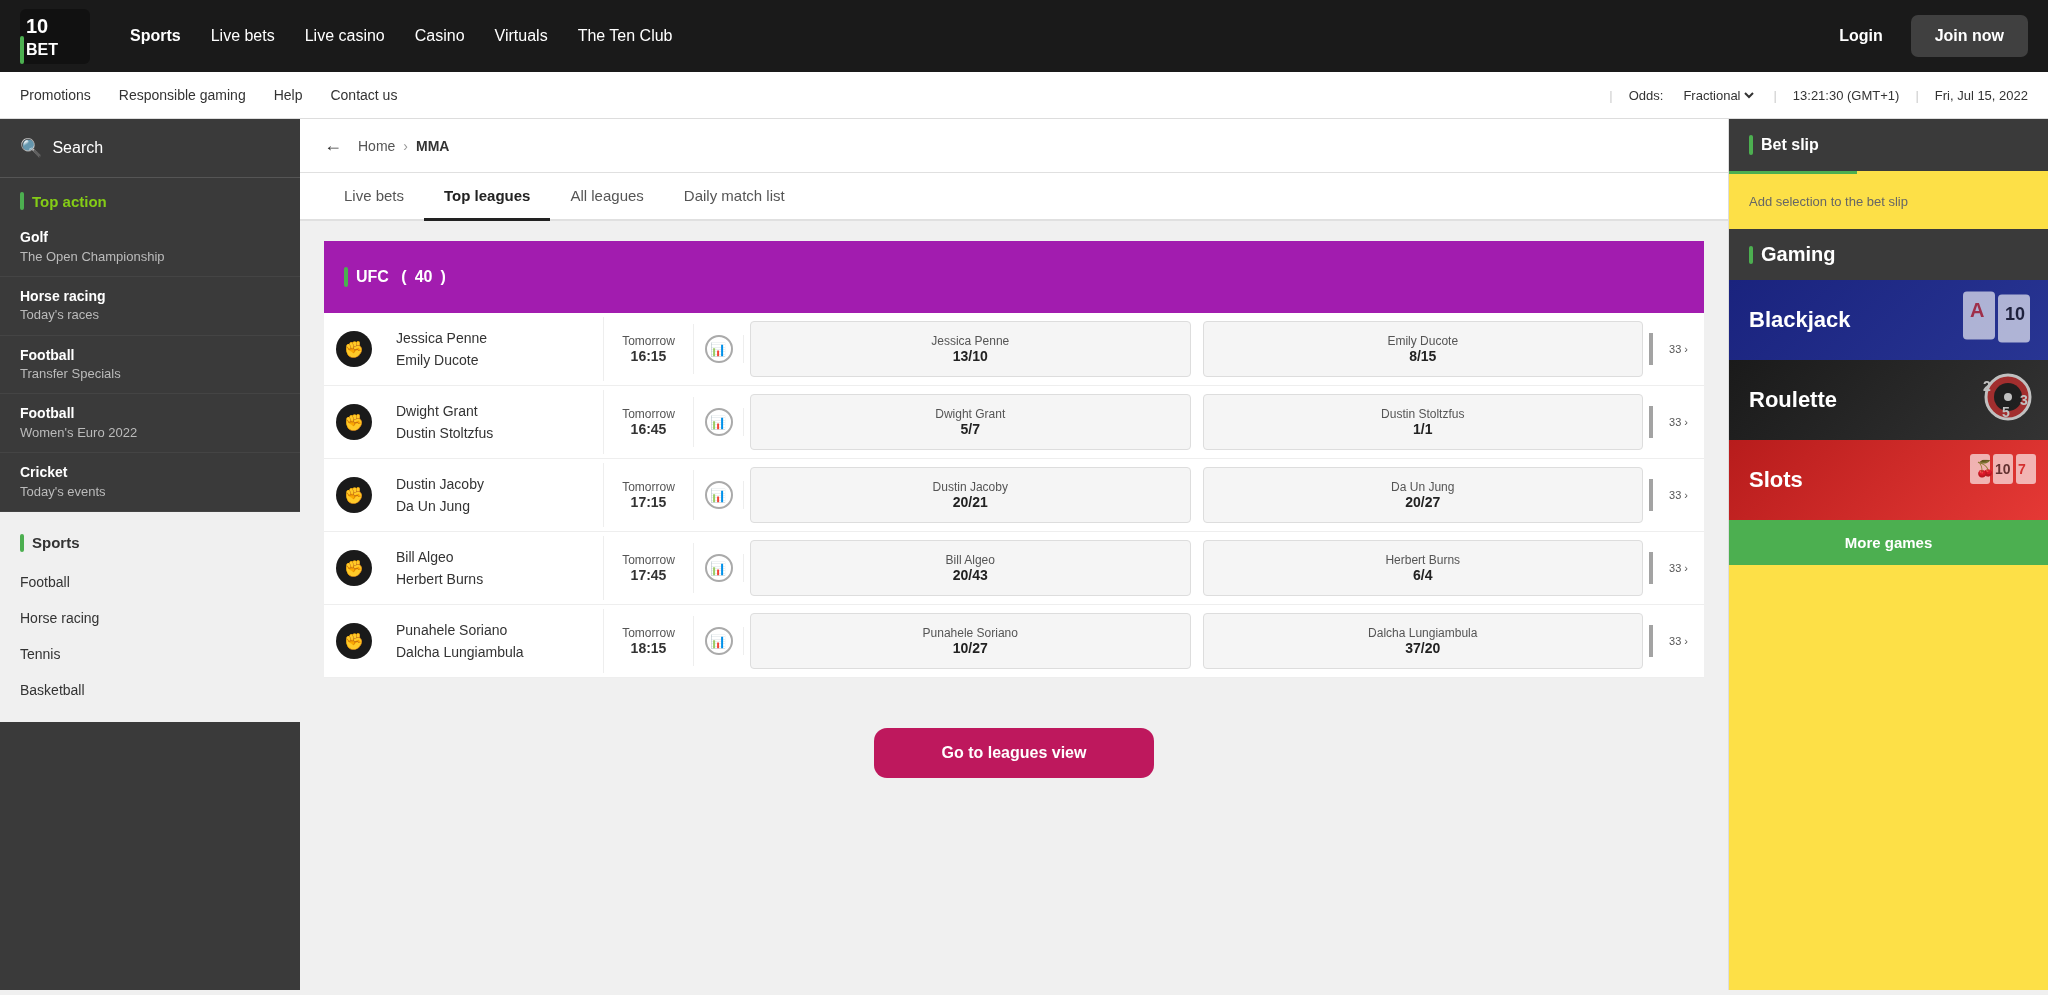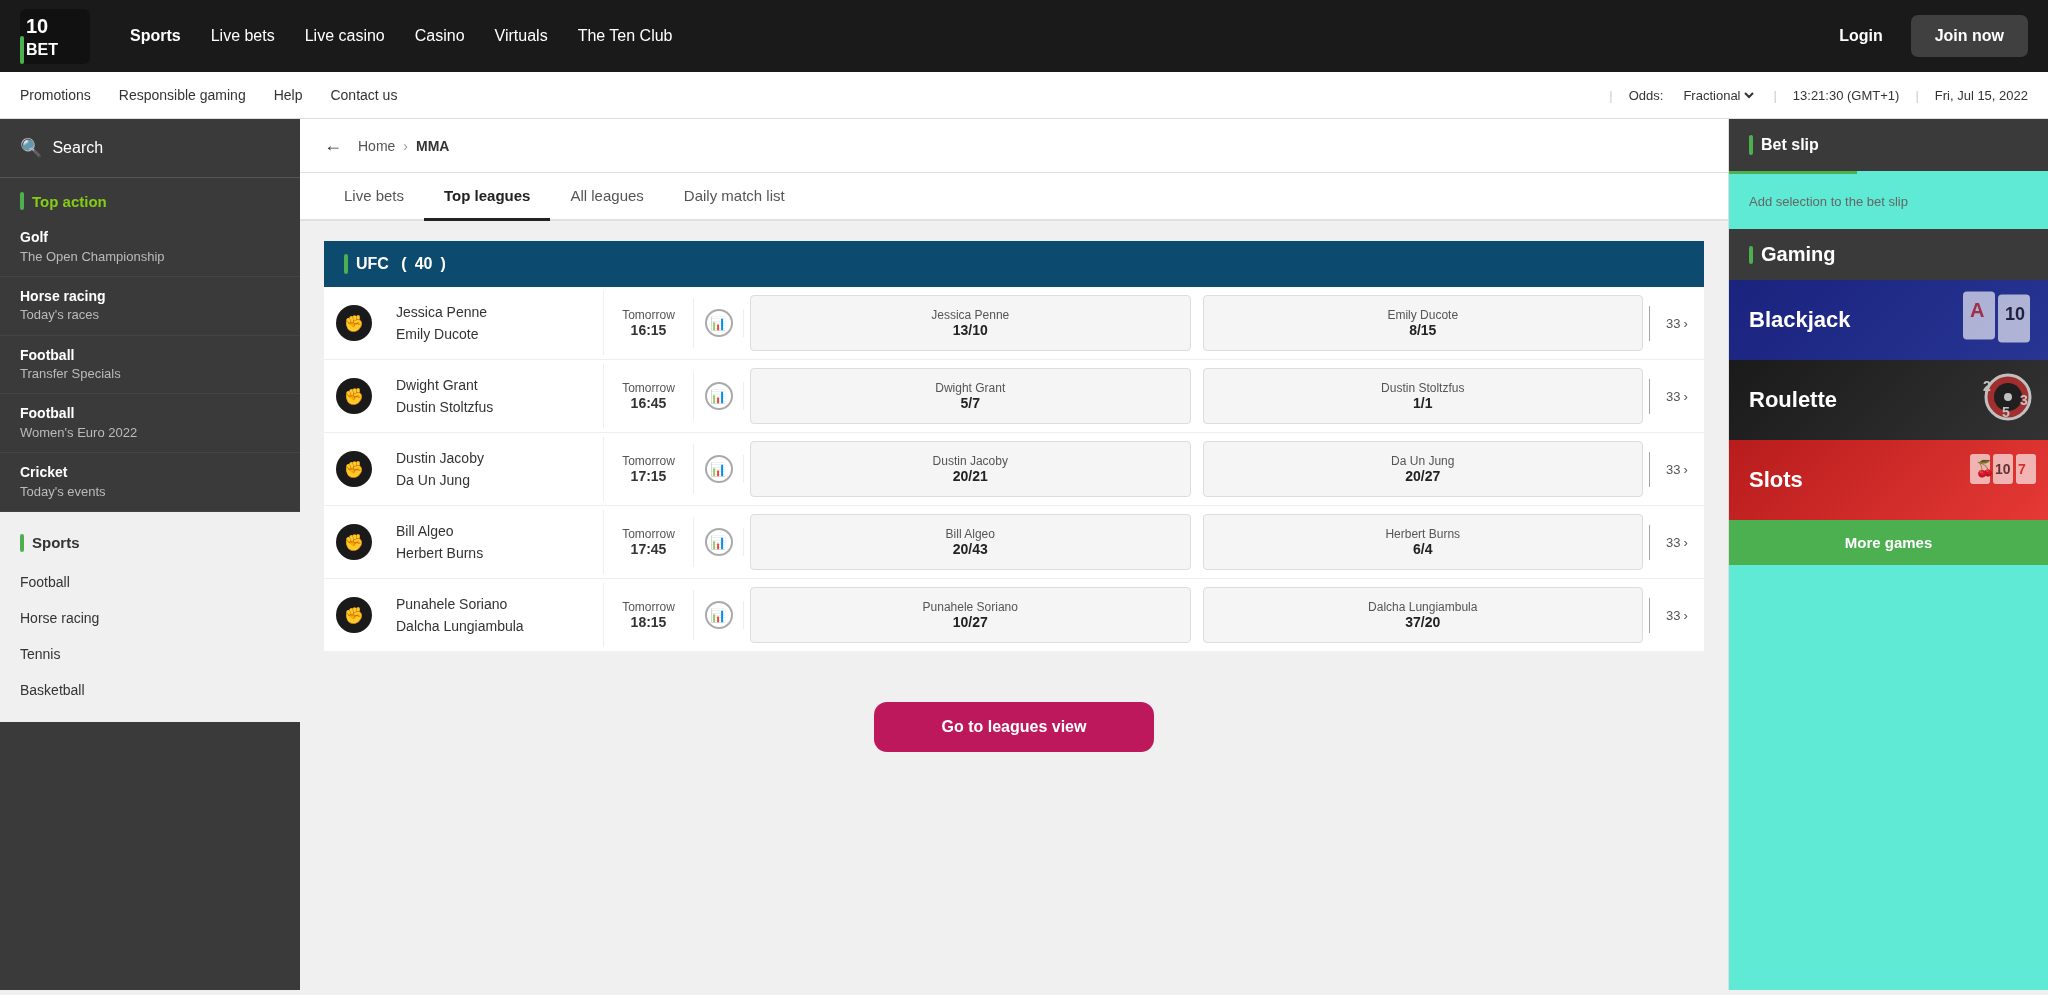--- a/index.html
+++ b/index.html
@@ -223,23 +223,23 @@
       color: #222;
       font-weight: 700;
       border-bottom: 3px solid #222;
     }
 
     
     .match-container {
       padding: 20px 24px;
     }
     .league-header {
-      background: #0c4a6e;
-      color: #fff;
-      padding: 13px 20px;
+      background: #a21caf;
+      color: #fff;
+      padding: 26px 20px;
       font-size: 16px;
       font-weight: 700;
       display: flex;
       align-items: center;
       gap: 8px;
       margin-bottom: 0;
     }
     .league-header::before {
       content: '';
       display: inline-block;
@@ -328,24 +328,24 @@
       font-size: 13px;
     }
     .odds-team { color: #555; font-size: 12px; }
     .odds-val { color: #222; font-weight: 700; font-size: 14px; }
     .more-col {
       flex: 0 0 55px;
       display: flex;
       align-items: center;
       justify-content: center;
       gap: 3px;
-      font-size: 13px;
+      font-size: 11px;
       color: #555;
       cursor: pointer;
-      border-left: 1px solid #a3a3a3;
+      border-left: 4px solid #a3a3a3;
       padding: 10px 6px;
     }
 
     
     .leagues-btn-row {
       display: flex;
       justify-content: center;
       padding: 30px;
     }
     .leagues-btn {
@@ -356,21 +356,21 @@
       font-size: 16px;
       font-weight: 700;
       border-radius: 13px;
       cursor: pointer;
       min-width: 280px;
     }
 
     
     .bet-slip {
       width: 320px;
-      background: #5eead4;
+      background: #fde047;
       flex-shrink: 0;
       border-left: 1px solid #ddd;
     }
     .bet-slip-header {
       background: #3a3a3a;
       color: #fff;
       padding: 16px 20px;
       font-size: 16px;
       font-weight: 700;
       display: flex;

